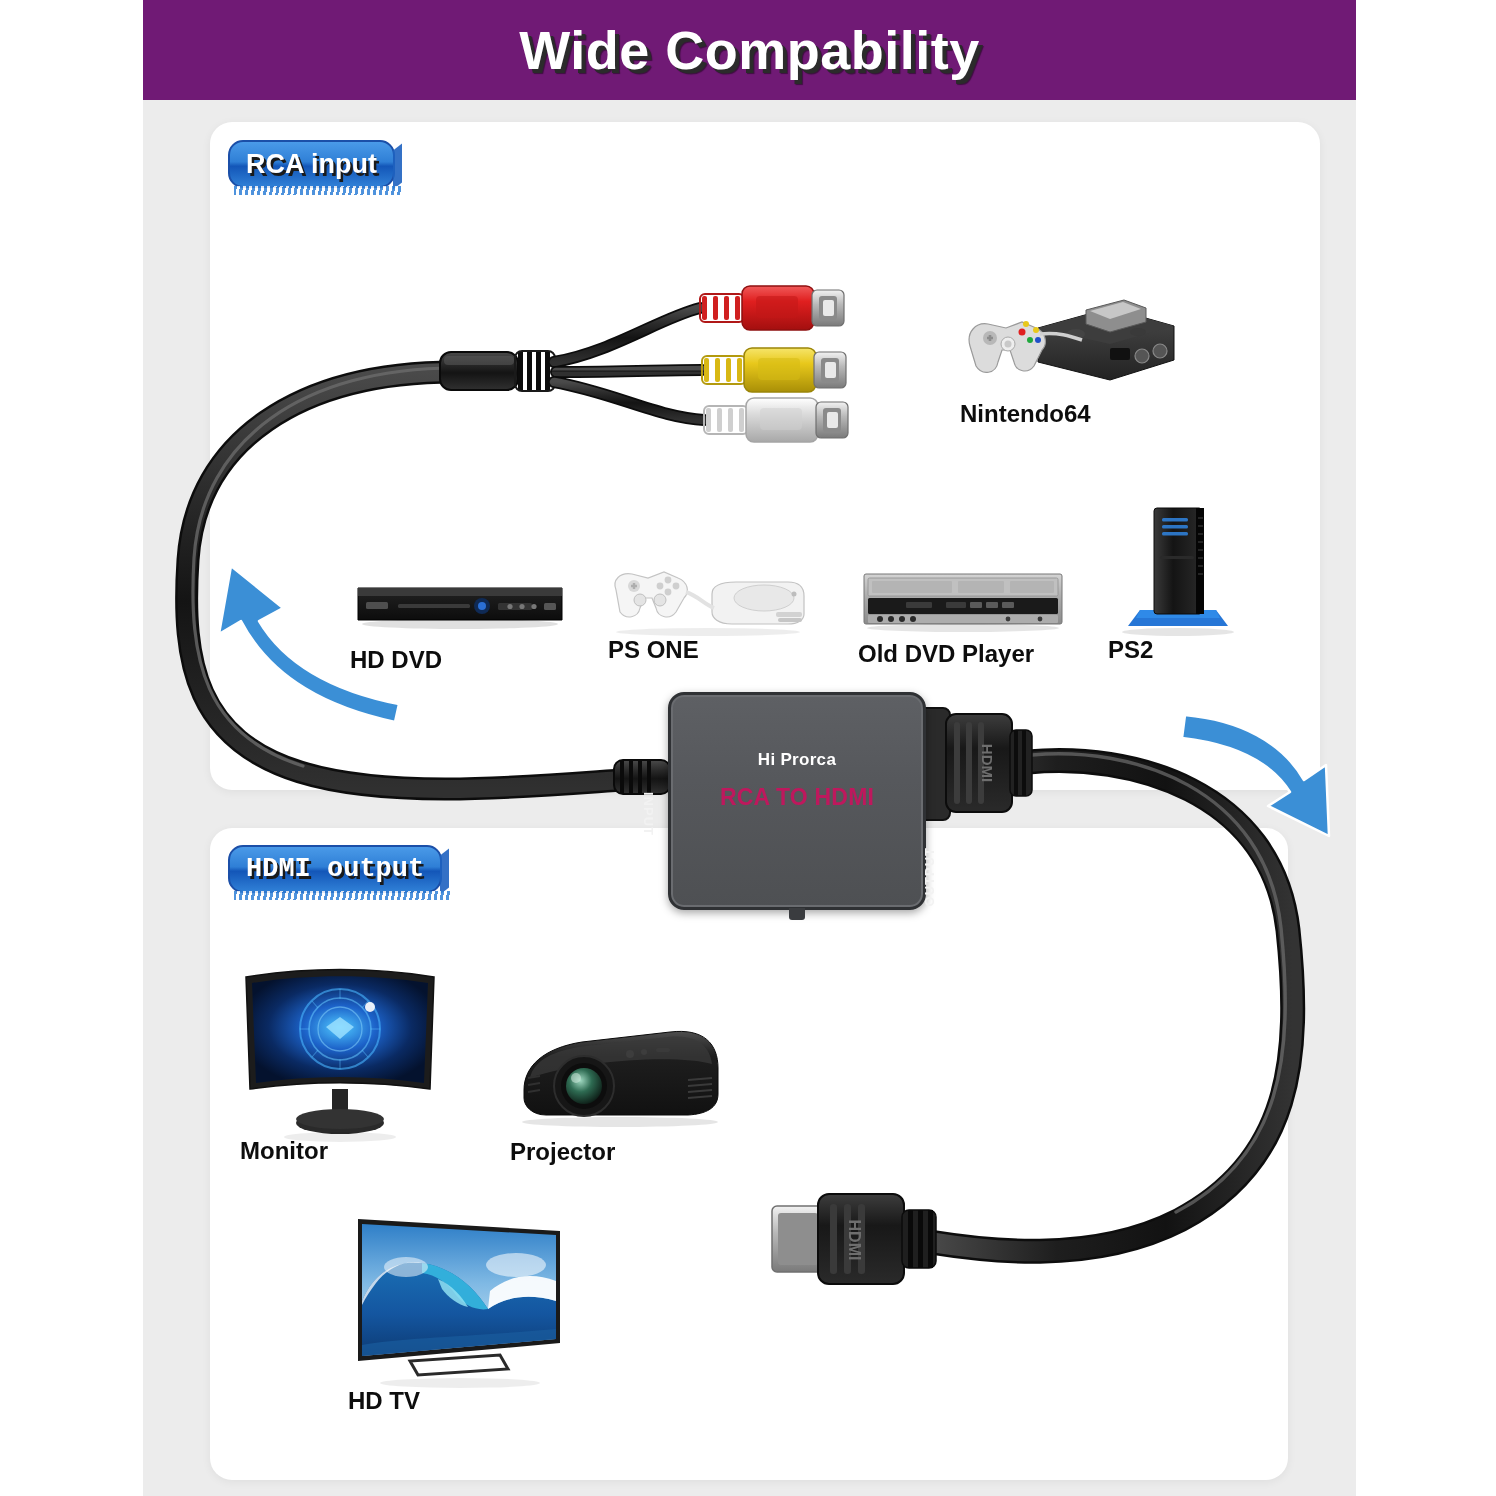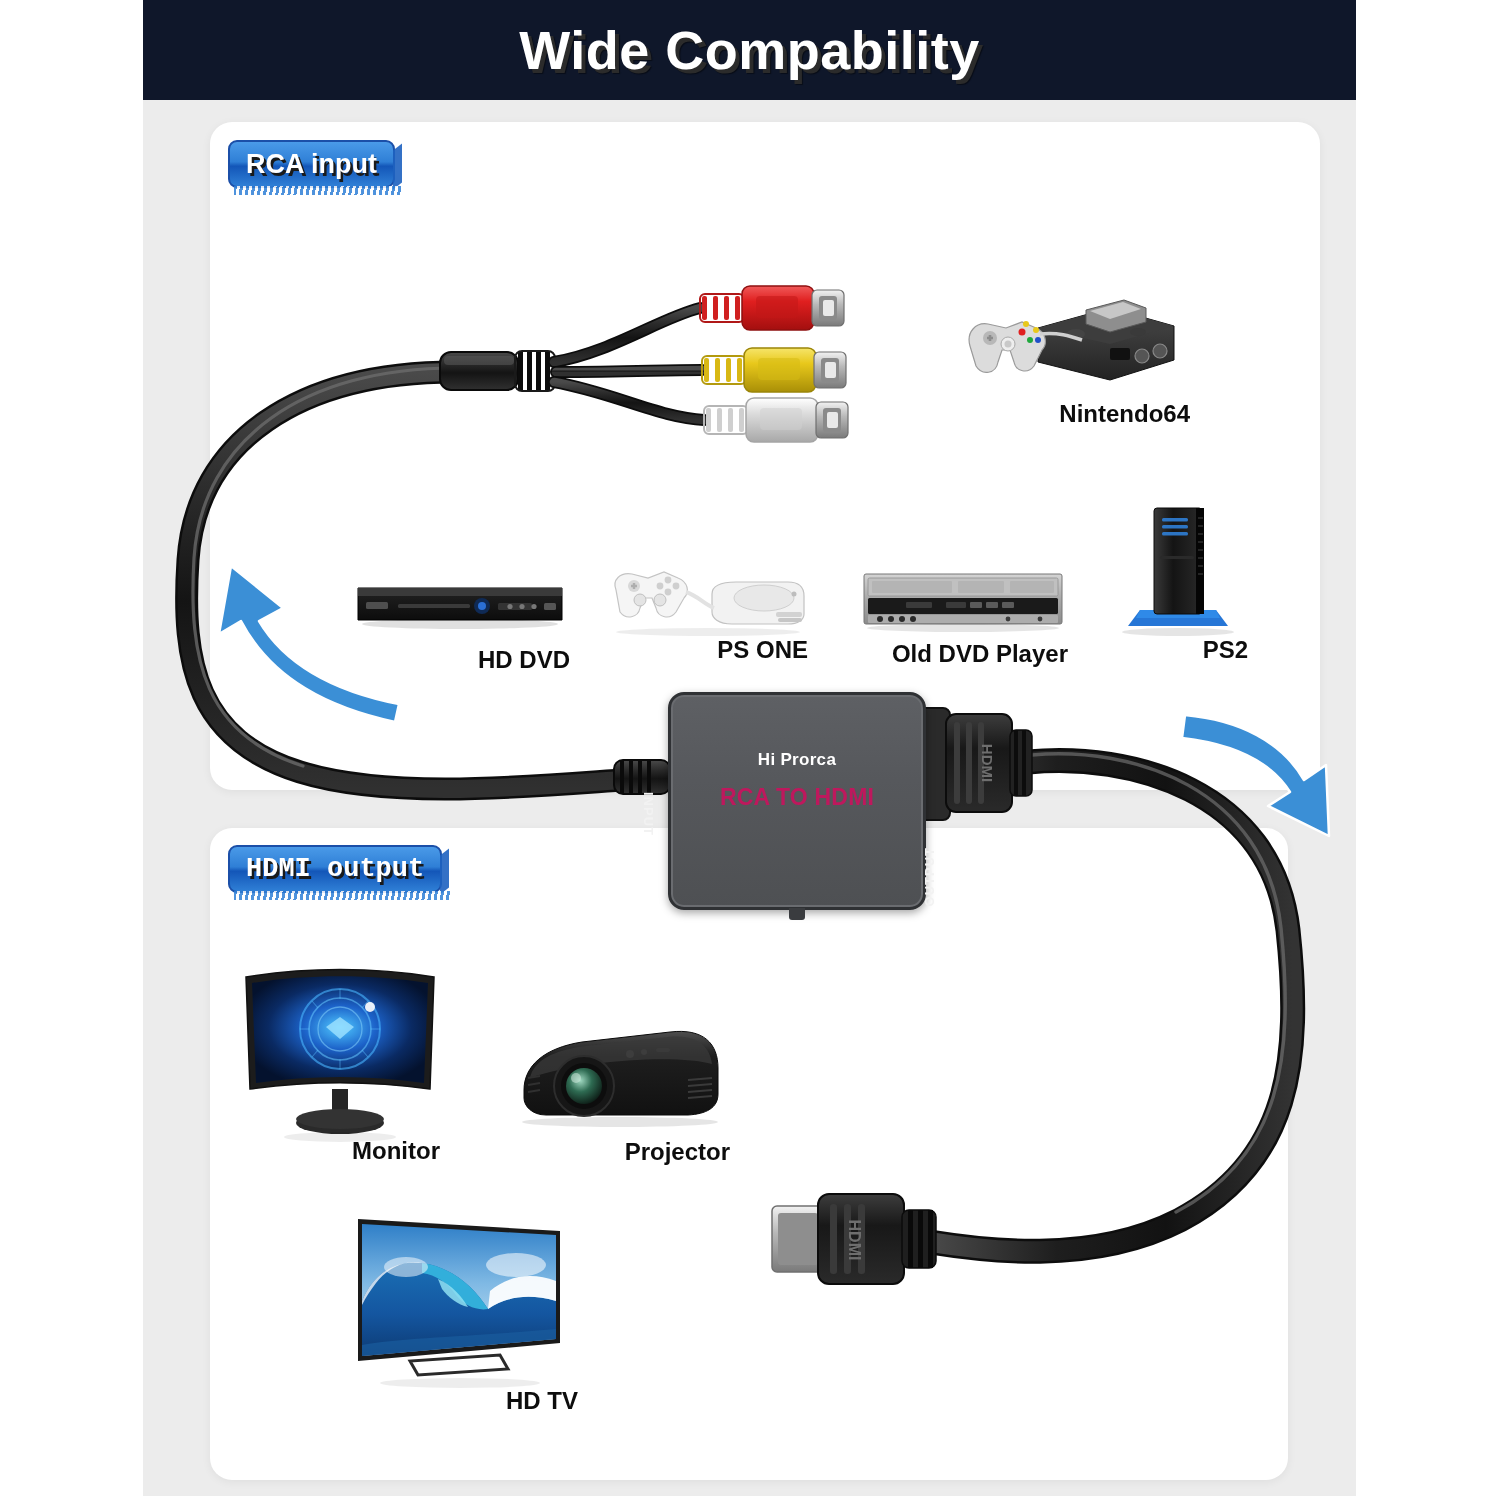--- a/index.html
+++ b/index.html
@@ -7,21 +7,21 @@
     width: 1496px; height: 1496px;
     background: #ffffff;
     font-family: "Liberation Sans", sans-serif;
     overflow: hidden;
   }
   #root { position: relative; width: 1496px; height: 1496px; background: #ffffff; }
 
   
   .banner {
     position: absolute; left: 143px; top: 0px; width: 1213px; height: 100px;
-    background: #0f172a;
+    background: #701a75;
   }
   .banner-title {
     position: absolute; left: 0; top: 0; width: 100%; height: 100%;
     display: flex; align-items: center; justify-content: center;
     color: #ffffff;
     font-size: 54px; font-weight: bold; letter-spacing: 0.5px;
     text-shadow: 4px 4px 0px #2b2b2b, 5px 5px 1px rgba(0,0,0,0.45);
     font-family: "Liberation Sans", sans-serif;
   }
 
@@ -37,21 +37,21 @@
     box-shadow: 0 2px 10px rgba(0,0,0,0.06);
   }
   #card-rca  { left: 210px; top: 122px; width: 1110px; height: 668px; }
   #card-hdmi { left: 210px; top: 828px; width: 1078px; height: 652px; }
 
   
   .badge {
     position: absolute; height: 48px;
     background: linear-gradient(180deg, #4a9ae8 0%, #2f7fd6 45%, #1356b8 55%, #2f7fd6 100%);
     border: 2px solid #1b4fa8;
-    border-radius: 9px;
+    border-radius: 15px;
     display: flex; align-items: center; justify-content: center;
     padding: 0 16px;
     z-index: 6;
   }
   .badge::after {
     content: ""; position: absolute; left: 4px; right: -10px; bottom: -9px; height: 9px;
     background: repeating-linear-gradient(100deg, #2f7fd6 0px, #2f7fd6 3px, #ffffff 3px, #ffffff 6px);
     opacity: 0.85;
   }
   .badge::before {
@@ -106,21 +106,21 @@
     right: 4px; top: 155px; transform: rotate(-90deg); transform-origin: right top;
   }
   .conv-notch {
     position: absolute; left: 50%; bottom: -10px; margin-left: -8px;
     width: 16px; height: 12px; background: #3a3c3f; border-radius: 0 0 3px 3px;
   }
 
   
   .device { position: absolute; z-index: 6; }
   .device-label {
-    position: absolute; left: 0; width: 100%; text-align: right;
+    position: absolute; left: 0; width: 100%; text-align: left;
     font-size: 24px; font-weight: bold; color: #0d0d0d; white-space: nowrap;
     font-family: "Liberation Sans", sans-serif;
   }
   .art { position: absolute; left: 0; top: 0; width: 100%; }
 </style>
 </head>
 <body>
 
 <div id="root">
 

